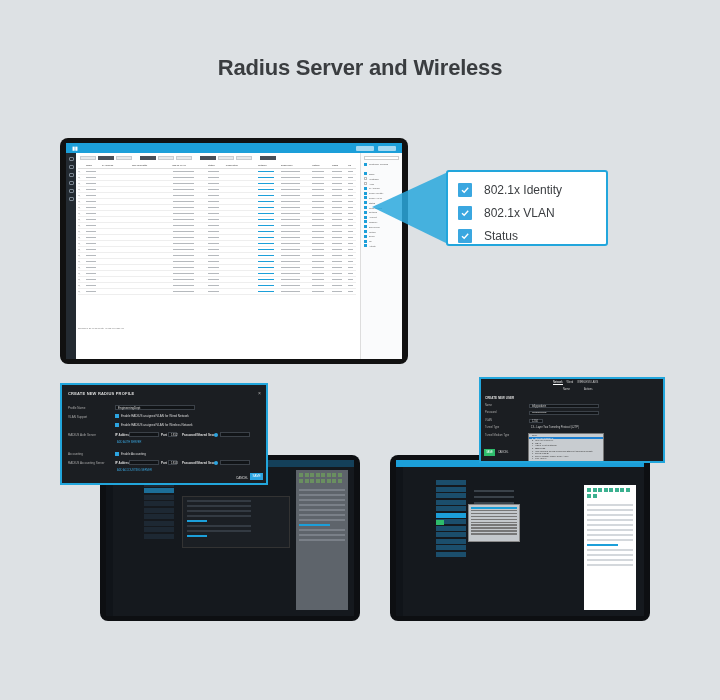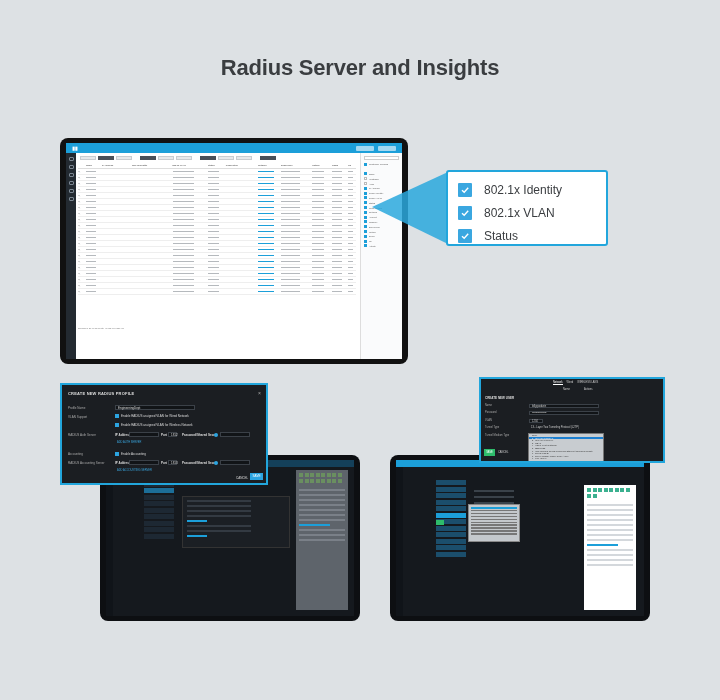--- a/index.html
+++ b/index.html
@@ -100,21 +100,21 @@
   .sm-input { position:absolute; left: 48px; width: 70px; height: 4px; background:#111417; border:0.5px solid #3b4148; font-size:2.6px; color:#ccc; padding-left:2px; line-height:4px; }
   .sm-dd { position:absolute; left: 47px; top: 54px; width: 76px; height: 32px; background:#c8ccd0; border:0.5px solid #777; }
   .sm-dd div { font-size: 2.2px; color:#333; height: 2.6px; line-height:2.6px; padding-left: 3px; white-space:nowrap; overflow:hidden; }
   .sm-dd div.sel { background:#1c7fd0; color:#fff; }
   .sm-save { position:absolute; left: 3px; top: 70px; width: 11px; height: 7px; background:#2ebc6b; font-size:2.6px; color:#fff; text-align:center; line-height:7px; }
   .sm-cancel { position:absolute; left: 17px; top: 72px; font-size:2.6px; color:#ccc; }
 </style>
 </head>
 <body>
 
-<div class="page-title">Radius Server and Insights</div>
+<div class="page-title">Radius Server and Wireless</div>
 
 <div class="tablet-main">
   <div class="screen">
     <div class="topbar">
       <div class="logo">▮▮</div>
       <div class="pill">
           <span></span>
           <span></span>
         </div>
     </div>

